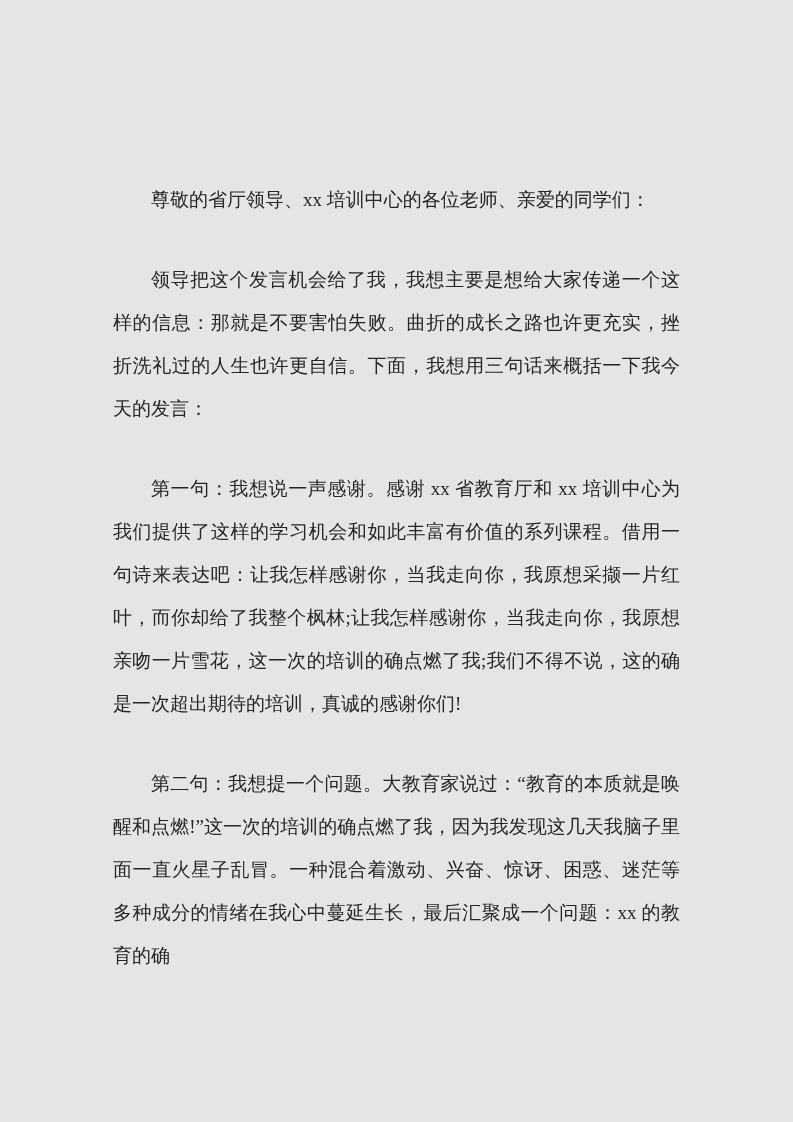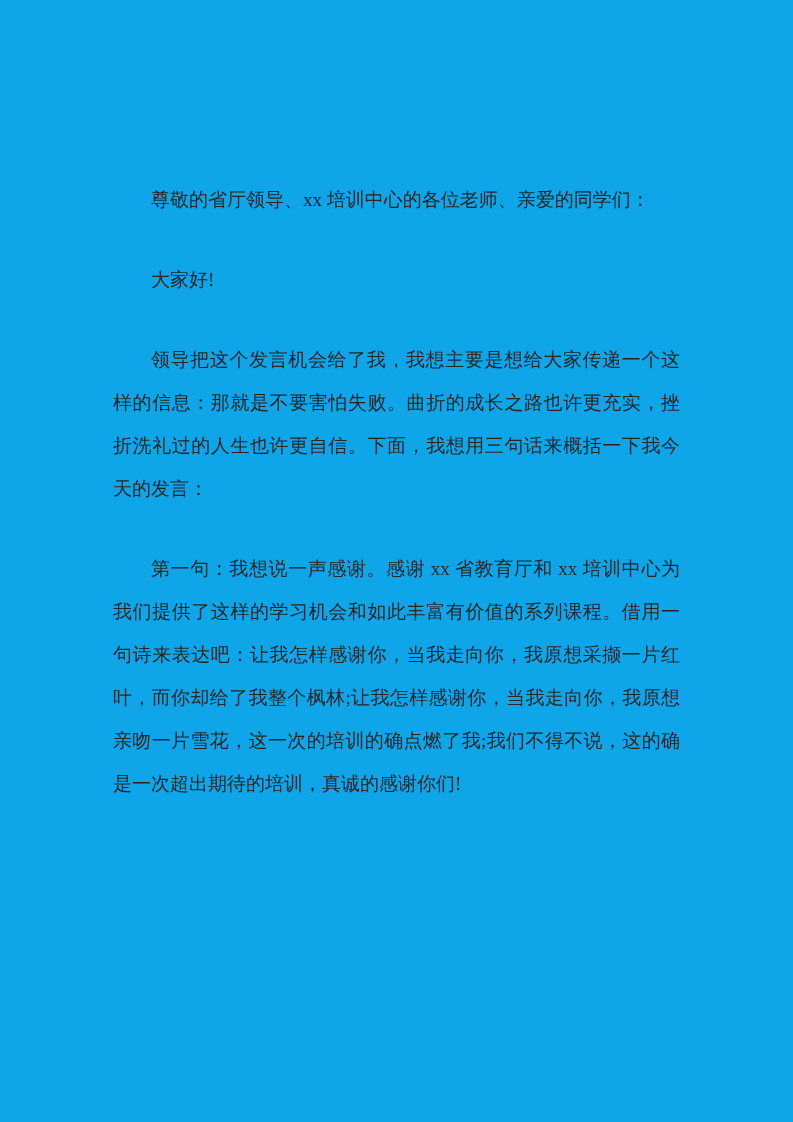--- a/index.html
+++ b/index.html
@@ -9,21 +9,21 @@
   body {
     width: 793px;
     height: 1122px;
     background: #ffffff;
     overflow: hidden;
   }
   .page {
     position: relative;
     width: 793px;
     height: 1122px;
-    background: #0ea5e9;
+    background: #e5e5e5;
     font-family: "Liberation Serif", "DejaVu Serif", serif;
     color: #262626;
     box-sizing: border-box;
   }
   .doc-content {
     position: absolute;
     left: 113px;
     top: 178px;
     width: 567px;
   }
@@ -38,17 +38,17 @@
     word-break: break-all;
     -webkit-font-smoothing: antialiased;
   }
 </style>
 </head>
 <body>
 
 <div class="page">
   <div class="doc-content">
     <p>尊敬的省厅领导、xx 培训中心的各位老师、亲爱的同学们：</p>
-    <p>大家好!</p>
     <p>领导把这个发言机会给了我，我想主要是想给大家传递一个这样的信息：那就是不要害怕失败。曲折的成长之路也许更充实，挫折洗礼过的人生也许更自信。下面，我想用三句话来概括一下我今天的发言：</p>
     <p>第一句：我想说一声感谢。感谢 xx 省教育厅和 xx 培训中心为我们提供了这样的学习机会和如此丰富有价值的系列课程。借用一句诗来表达吧：让我怎样感谢你，当我走向你，我原想采撷一片红叶，而你却给了我整个枫林;让我怎样感谢你，当我走向你，我原想亲吻一片雪花，这一次的培训的确点燃了我;我们不得不说，这的确是一次超出期待的培训，真诚的感谢你们!</p>
+    <p>第二句：我想提一个问题。大教育家说过：“教育的本质就是唤醒和点燃!”这一次的培训的确点燃了我，因为我发现这几天我脑子里面一直火星子乱冒。一种混合着激动、兴奋、惊讶、困惑、迷茫等多种成分的情绪在我心中蔓延生长，最后汇聚成一个问题：xx 的教育的确</p>
   </div>
 </div>
 
 </body></html>

